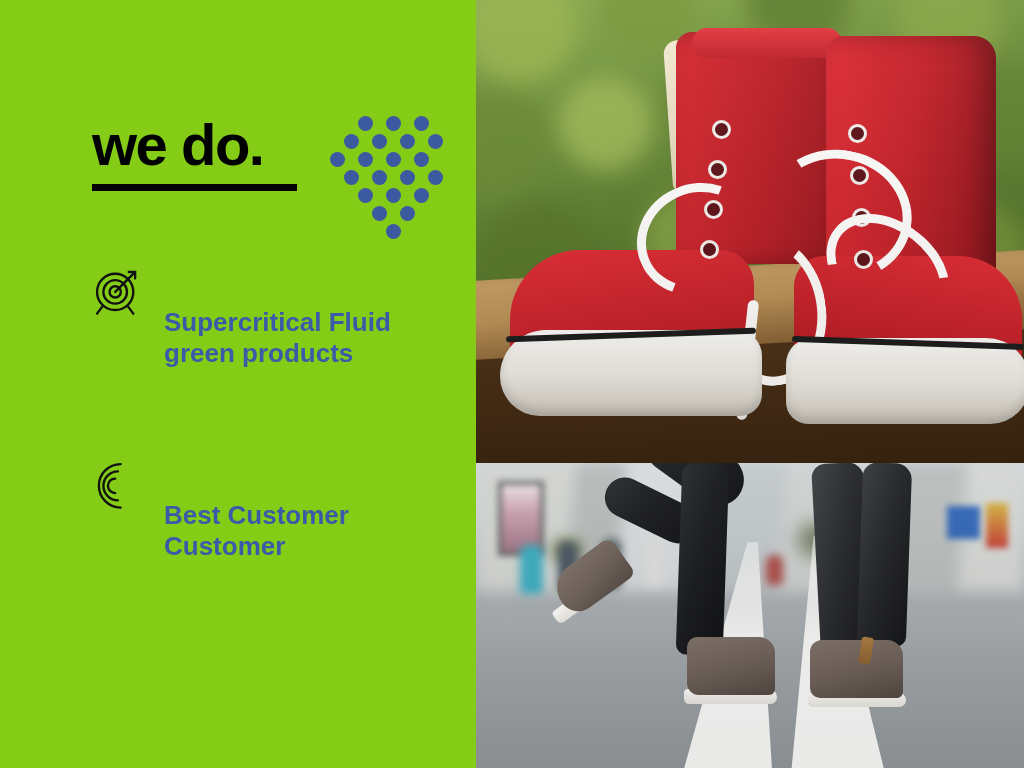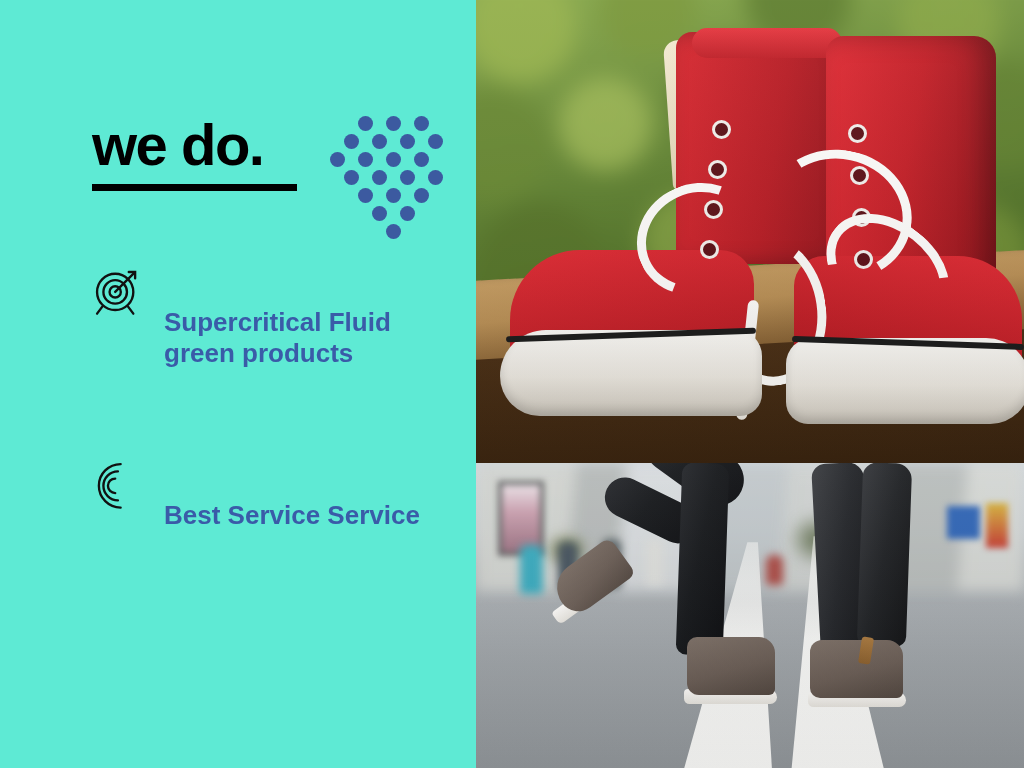--- a/index.html
+++ b/index.html
@@ -20,21 +20,21 @@
     height: 768px;
     background: #ffffff;
     display: flex;
   }
 
   
   .left-panel {
     position: relative;
     width: 476px;
     height: 768px;
-    background: #5eead4;
+    background: #84cc16;
     flex: 0 0 476px;
   }
 
   
   .brand {
     position: absolute;
     left: 92px;
     top: 108px;
     width: 360px;
     height: 128px;
@@ -503,21 +503,21 @@
       <div class="feature feature-2">
         <span class="feature-icon">
           <svg viewBox="0 0 64 64" xmlns="http://www.w3.org/2000/svg">
             <g fill="none" stroke="#111111" stroke-width="2.6" stroke-linecap="round">
               <path d="M30 26 A8 8 0 1 0 30 42"></path>
               <path d="M33 18 A15.5 15.5 0 1 0 33 50"></path>
               <path d="M36 10 A23 23 0 1 0 36 58"></path>
             </g>
           </svg>
         </span>
-        <span class="feature-label">Best Service Service</span>
+        <span class="feature-label">Best Customer Customer</span>
       </div>
 
 
     </div>
   </div>
 
   <div class="photo-column">
 
     <div class="photo photo-top">
       <div class="bg-foliage"></div>

